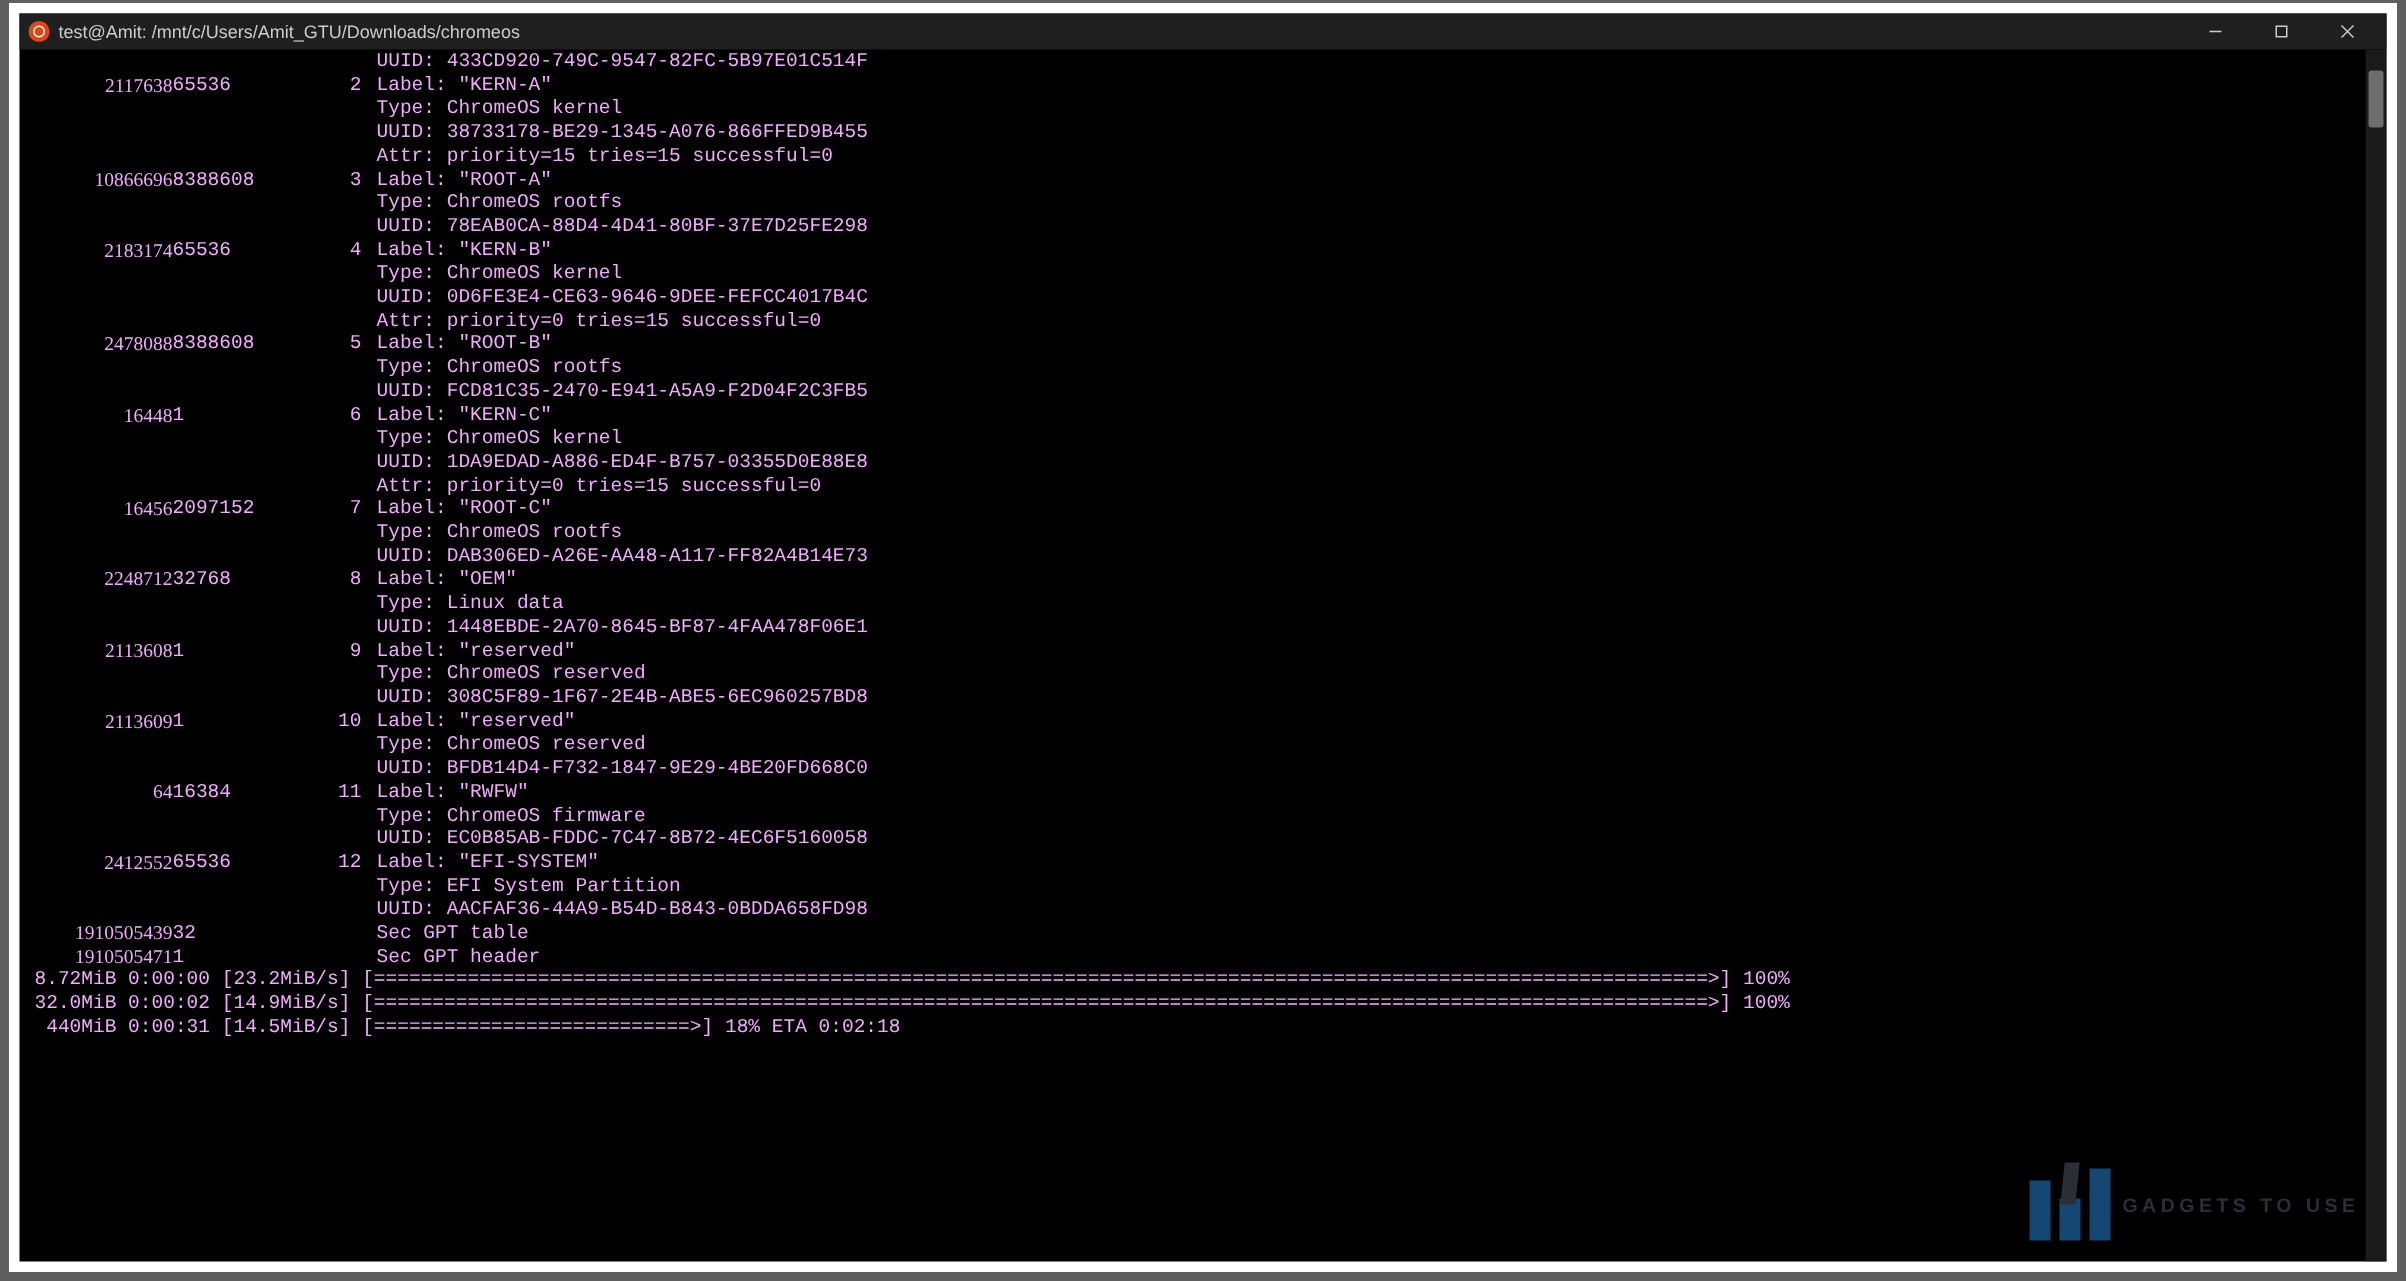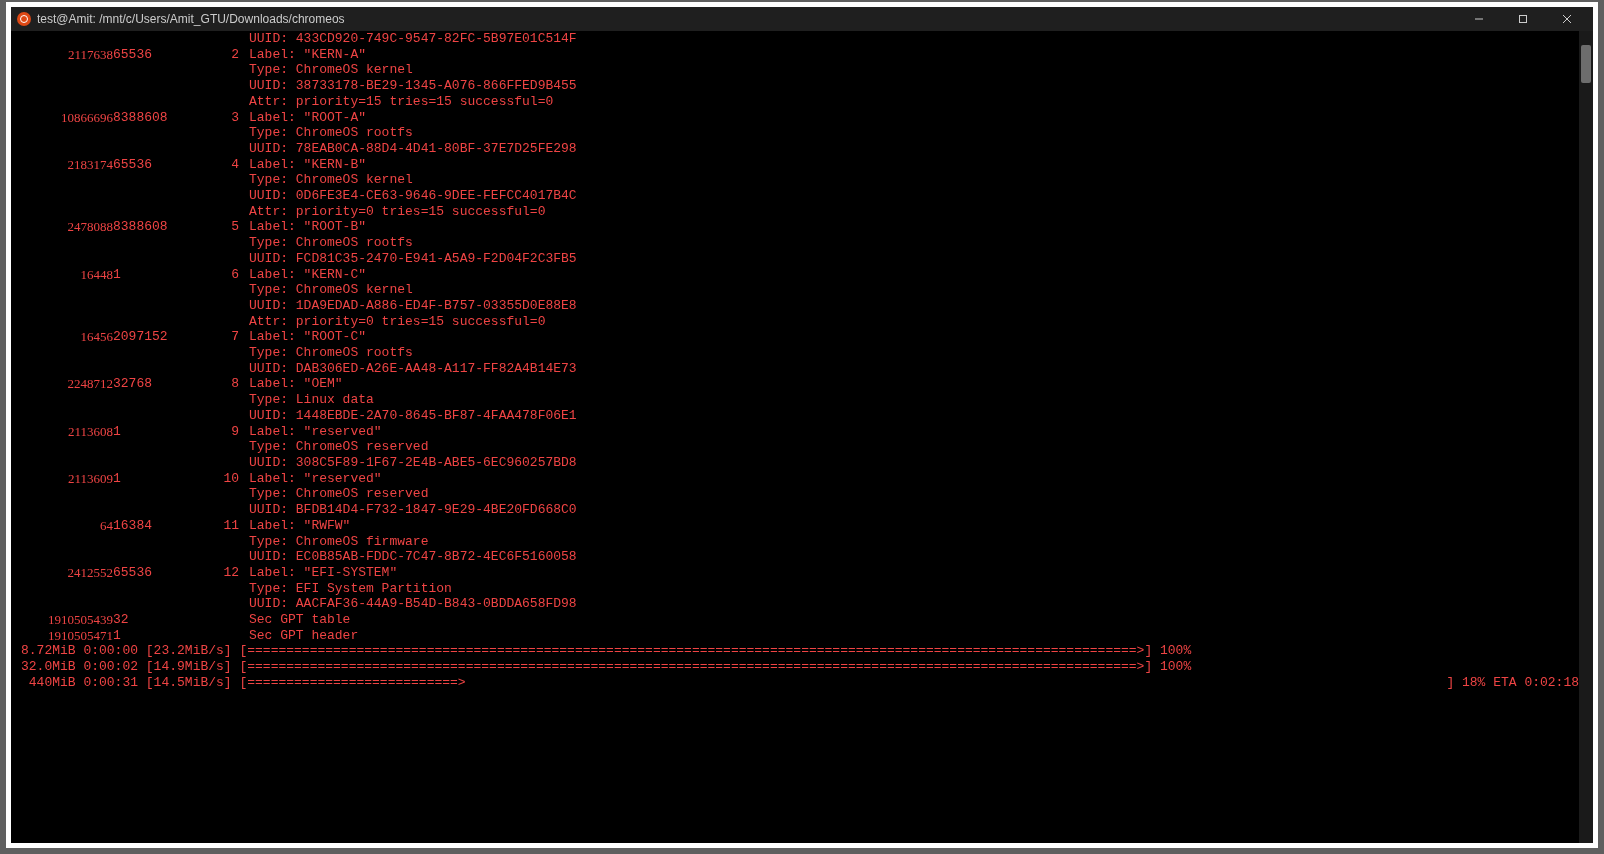--- a/index.html
+++ b/index.html
@@ -3,21 +3,21 @@
 <meta charset="utf-8">
 <style>
   * { margin: 0; padding: 0; box-sizing: border-box; }
   html, body { width: 100%; height: 100%; background: #5f5f5f; overflow: hidden; }
   body { font-family: 'Consolas','Liberation Mono','Courier New',monospace; }
 
   .window {
     position: absolute;
     left: 6px; top: 2px; right: 6px; bottom: 6px;
     background: #000;
-    border: 5px solid #ffffff;
+    border: 7px solid #ffffff;
     display: flex;
     flex-direction: column;
     color: #ddd;
   }
 
   
   .titlebar {
     height: 24px;
     background: #1f1f1f;
     display: flex;
@@ -52,21 +52,21 @@
   }
   .titlebar .win-btn svg { stroke: currentColor; }
 
   
   .term-wrap { flex: 1 1 auto; position: relative; overflow: hidden; }
   .term {
     position: absolute; inset: 0;
     padding: 0 12px 0 10px;
     font-size: 13px;
     line-height: 15.7px;
-    color: #ef4444;
+    color: #f0abfc;
     white-space: pre;
     overflow: hidden;
   }
   .scrollbar-track {
     position: absolute;
     top: 0; right: 0; bottom: 0;
     width: 14px;
     background: #1a1a1a;
   }
   .scrollbar-thumb {
@@ -78,21 +78,21 @@
   }
 
   
   .row { display: flex; }
   .c1 { width: 92px; text-align: right; font-family: Liberation Serif, serif; }
   .c2 { width: 86px; }
   .c3 { width: 50px; text-align: right; padding-right: 10px; }
   .c4 { flex: 1 1 auto; text-align: left; }
   .sub { padding-left: 228px; text-align:left; }
 
-  .progress-row { display:flex; justify-content:space-between; }
+  .progress-row { display:flex; justify-content:flex-start; }
   .progress-left { white-space:pre; }
   .progress-right { white-space:pre; padding-right:2px; }
 
   
   .watermark {
     position: absolute;
     right: 18px; bottom: 14px;
     display: flex; align-items: center; gap: 8px;
     opacity: .75;
     font-family: Arial, sans-serif;
@@ -144,14 +144,23 @@
     </div>
   </div>
 
   <div class="term-wrap">
     <div class="term" id="term"><div class="sub">UUID: 433CD920-749C-9547-82FC-5B97E01C514F</div><div class="row"><span class="c1">2117638</span><span class="c2">65536</span><span class="c3">2</span><span class="c4">Label: "KERN-A"</span></div><div class="sub">Type: ChromeOS kernel</div><div class="sub">UUID: 38733178-BE29-1345-A076-866FFED9B455</div><div class="sub">Attr: priority=15 tries=15 successful=0</div><div class="row"><span class="c1">10866696</span><span class="c2">8388608</span><span class="c3">3</span><span class="c4">Label: "ROOT-A"</span></div><div class="sub">Type: ChromeOS rootfs</div><div class="sub">UUID: 78EAB0CA-88D4-4D41-80BF-37E7D25FE298</div><div class="row"><span class="c1">2183174</span><span class="c2">65536</span><span class="c3">4</span><span class="c4">Label: "KERN-B"</span></div><div class="sub">Type: ChromeOS kernel</div><div class="sub">UUID: 0D6FE3E4-CE63-9646-9DEE-FEFCC4017B4C</div><div class="sub">Attr: priority=0 tries=15 successful=0</div><div class="row"><span class="c1">2478088</span><span class="c2">8388608</span><span class="c3">5</span><span class="c4">Label: "ROOT-B"</span></div><div class="sub">Type: ChromeOS rootfs</div><div class="sub">UUID: FCD81C35-2470-E941-A5A9-F2D04F2C3FB5</div><div class="row"><span class="c1">16448</span><span class="c2">1</span><span class="c3">6</span><span class="c4">Label: "KERN-C"</span></div><div class="sub">Type: ChromeOS kernel</div><div class="sub">UUID: 1DA9EDAD-A886-ED4F-B757-03355D0E88E8</div><div class="sub">Attr: priority=0 tries=15 successful=0</div><div class="row"><span class="c1">16456</span><span class="c2">2097152</span><span class="c3">7</span><span class="c4">Label: "ROOT-C"</span></div><div class="sub">Type: ChromeOS rootfs</div><div class="sub">UUID: DAB306ED-A26E-AA48-A117-FF82A4B14E73</div><div class="row"><span class="c1">2248712</span><span class="c2">32768</span><span class="c3">8</span><span class="c4">Label: "OEM"</span></div><div class="sub">Type: Linux data</div><div class="sub">UUID: 1448EBDE-2A70-8645-BF87-4FAA478F06E1</div><div class="row"><span class="c1">2113608</span><span class="c2">1</span><span class="c3">9</span><span class="c4">Label: "reserved"</span></div><div class="sub">Type: ChromeOS reserved</div><div class="sub">UUID: 308C5F89-1F67-2E4B-ABE5-6EC960257BD8</div><div class="row"><span class="c1">2113609</span><span class="c2">1</span><span class="c3">10</span><span class="c4">Label: "reserved"</span></div><div class="sub">Type: ChromeOS reserved</div><div class="sub">UUID: BFDB14D4-F732-1847-9E29-4BE20FD668C0</div><div class="row"><span class="c1">64</span><span class="c2">16384</span><span class="c3">11</span><span class="c4">Label: "RWFW"</span></div><div class="sub">Type: ChromeOS firmware</div><div class="sub">UUID: EC0B85AB-FDDC-7C47-8B72-4EC6F5160058</div><div class="row"><span class="c1">2412552</span><span class="c2">65536</span><span class="c3">12</span><span class="c4">Label: "EFI-SYSTEM"</span></div><div class="sub">Type: EFI System Partition</div><div class="sub">UUID: AACFAF36-44A9-B54D-B843-0BDDA658FD98</div><div class="row"><span class="c1">1910505439</span><span class="c2">32</span><span class="c3"></span><span class="c4">Sec GPT table</span></div><div class="row"><span class="c1">1910505471</span><span class="c2">1</span><span class="c3"></span><span class="c4">Sec GPT header</span></div><div class="progress-row"><span class="progress-left">8.72MiB 0:00:00 [23.2MiB/s] [==================================================================================================================&gt;] 100%</span><span class="progress-right"></span></div><div class="progress-row"><span class="progress-left">32.0MiB 0:00:02 [14.9MiB/s] [==================================================================================================================&gt;] 100%</span><span class="progress-right"></span></div><div class="progress-row"><span class="progress-left"> 440MiB 0:00:31 [14.5MiB/s] [===========================&gt;</span><span class="progress-right">] 18% ETA 0:02:18</span></div></div>
     <div class="scrollbar-track">
       <div class="scrollbar-thumb"></div>
     </div>
   </div>
 
+  <div class="watermark">
+    <div class="wm-logo">
+      <div class="bar1"></div>
+        <div class="bar2"></div>
+        <div class="bar3"></div>
+      <div class="one"></div>
+    </div>
+    <div class="wm-text">GADGETS TO USE</div>
+  </div>
 
 </div>
 
 </body></html>

